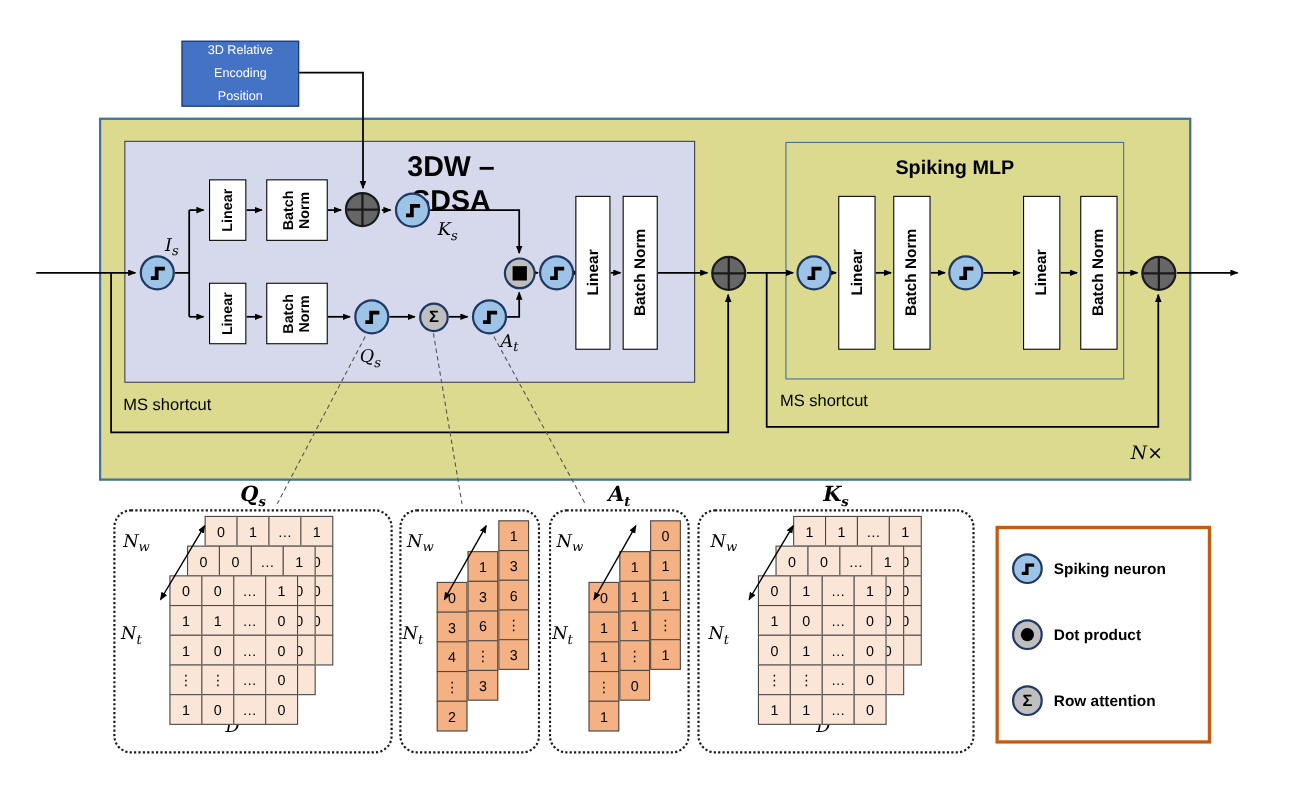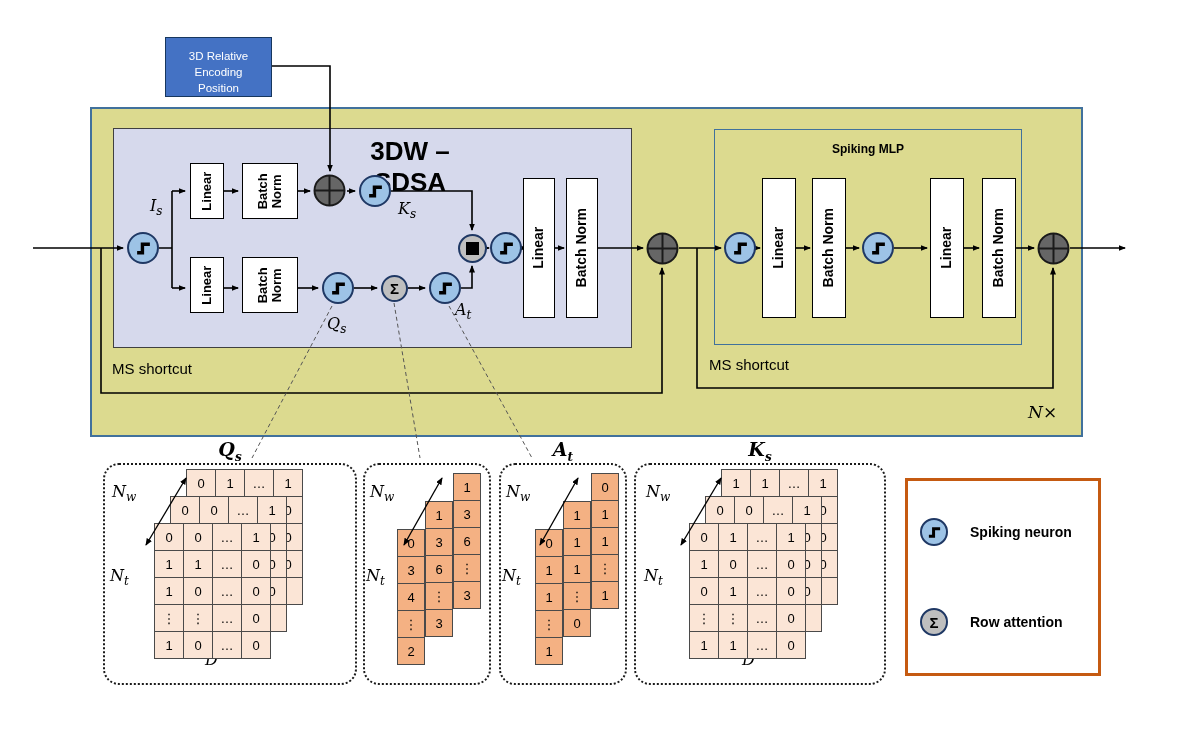--- a/index.html
+++ b/index.html
@@ -8,21 +8,21 @@
   .abs{position:absolute;}
   
   .outer-box{left:90px;top:107px;width:993px;height:330px;background:#DCDA8F;
              border:2.5px solid #41719C;box-sizing:border-box;z-index:1;}
   .sdsa-box{left:113px;top:128px;width:519px;height:220px;background:#D6D9EC;
             border:1.5px solid #404040;box-sizing:border-box;z-index:2;}
   .mlp-box{left:714px;top:129px;width:308px;height:216px;border:1.5px solid #41719C;
            box-sizing:border-box;z-index:2;}
   .pe-box{left:165px;top:37px;width:107px;height:60px;background:#4472C4;border:1.5px solid #17375E;
           box-sizing:border-box;color:#fff;font-size:11.5px;line-height:1.4;display:flex;
-          flex-direction:column;align-items:center;justify-content:flex-end;text-align:center;z-index:3;}
+          flex-direction:column;align-items:center;justify-content:space-between;text-align:center;z-index:3;}
   .page-title{left:300px;top:34px;width:600px;text-align:center;font-size:23px;font-weight:bold;z-index:3;}
   .box-title{font-weight:bold;z-index:3;}
   .ms-label{font-size:15px;z-index:5;}
   .ntimes{font-family:"DejaVu Serif",serif;font-style:italic;font-size:17px;z-index:3;}
   
   .vblock{background:#fff;border:1.5px solid #000;box-sizing:border-box;display:flex;
           align-items:center;justify-content:center;z-index:5;}
   .vblock .vt{display:block;transform:rotate(-90deg);font-weight:bold;text-align:center;line-height:1.1;}
   .vt-one{white-space:nowrap;font-size:13px;}
   .vt-two{width:58px;font-size:13px;}
@@ -44,42 +44,42 @@
          justify-content:center;font-size:13px;margin-left:-1px;margin-top:-1px;}
   .mgrid .mcell{width:30px;height:28px;background:#FBE5D6;}
   .mcol .mcell{width:28px;height:28px;background:#F4B183;}
   .dotted-box{border:2px dotted #1a1a1a;border-radius:16px;box-sizing:border-box;z-index:2;}
   .mtitle{font-family:"DejaVu Serif",serif;font-style:italic;font-weight:bold;font-size:19px;z-index:3;}
   .mlabel{font-family:"DejaVu Serif",serif;font-style:italic;font-size:16px;z-index:3;}
   .mlabel sub,.mtitle sub{font-size:12px;}
   .legend{left:905px;top:478px;width:196px;height:198px;border:3px solid #C55A11;box-sizing:border-box;
           background:#fff;z-index:3;display:flex;flex-direction:column;justify-content:space-around;
           padding:6px 0 6px 12px;}
-  .lrow{display:flex;align-items:center;gap:22px;}
+  .lrow{display:flex;align-items:center;gap:10px;}
   .lrow .label{font-size:14px;font-weight:bold;}
   .lnode{width:28px;height:28px;flex:0 0 28px;}
   svg.overlay{position:absolute;left:0;top:0;z-index:4;pointer-events:none;}
 </style>
 </head>
 <body>
 
 <div class="canvas">
 
 
   <div class="abs pe-box">
     <span>3D Relative</span>
     <span>Encoding</span>
     <span>Position</span>
   </div>
 
   <div class="abs outer-box"></div>
   <div class="abs sdsa-box"></div>
   <div class="abs mlp-box"></div>
   <div class="abs box-title" style="left:340px;top:136px;width:140px;text-align:center;font-size:26px;">3DW – SDSA</div>
-  <div class="abs box-title" style="left:798px;top:142px;width:140px;text-align:center;font-size:12px;">Spiking MLP</div>
+  <div class="abs box-title" style="left:798px;top:142px;width:140px;text-align:center;font-size:18px;">Spiking MLP</div>
   <div class="abs ms-label" style="left:112px;top:360px;">MS shortcut</div>
   <div class="abs ms-label" style="left:709px;top:356px;">MS shortcut</div>
   <div class="abs ntimes" style="left:1028px;top:402px;">N×</div>
 
   <div class="abs vblock" style="left:190px;top:163px;width:34px;height:56px;">
     <span class="vt vt-one">Linear</span>
     </div>
   <div class="abs vblock" style="left:242px;top:163px;width:56px;height:56px;">
     <span class="vt vt-two">Batch Norm</span>
     </div>
@@ -213,21 +213,21 @@
         <path d="M2 12 H7 V4 H14" stroke="#000" stroke-width="3.2" fill="none"></path>
       </svg>
     </div>
   <div class="abs node sum-node" style="left:1037px;top:232px;">
     <svg width="33" height="33" viewBox="0 0 33 33">
         <circle cx="16.5" cy="16.5" r="15" fill="#666" stroke="#1a1a1a" stroke-width="2"></circle>
         <path d="M16.5 1.5 V31.5 M1.5 16.5 H31.5" stroke="#1a1a1a" stroke-width="2"></path>
       </svg>
     </div>
 
-  <div class="abs mlabel" style="left:150px;top:196px;">
+  <div class="abs mlabel" style="left:150px;top:213px;">
     <span>I</span><sub>s</sub></div>
   <div class="abs mlabel" style="left:398px;top:199px;">
     <span>K</span><sub>s</sub></div>
   <div class="abs mlabel" style="left:327px;top:314px;">
     <span>Q</span><sub>s</sub></div>
   <div class="abs mlabel" style="left:455px;top:300px;">
     <span>A</span><sub>t</sub></div>
 
   <div class="abs dotted-box" style="left:103px;top:463px;width:254px;height:222px;"></div>
   <div class="abs dotted-box" style="left:363px;top:463px;width:128px;height:222px;"></div>
@@ -566,20 +566,26 @@
   <div class="abs legend">
     <div class="lrow">
       <div class="node neuron lnode">
         <svg width="15" height="15" viewBox="0 0 16 16">
             <path d="M2 12 H7 V4 H14" stroke="#000" stroke-width="3.2" fill="none"></path>
           </svg>
         </div>
       <span class="label">Spiking neuron</span>
       </div>
     <div class="lrow">
+      <div class="node gnode dot-node lnode">
+          <span class="dt"></span>
+        </div>
+      <span class="label">Dot product</span>
+      </div>
+    <div class="lrow">
       <div class="node gnode sigma-node lnode" style="width:28px;height:28px;">
           <span>Σ</span>
         </div>
       <span class="label">Row attention</span>
       </div>
   </div>
 
 </div>
 
 </body></html>

